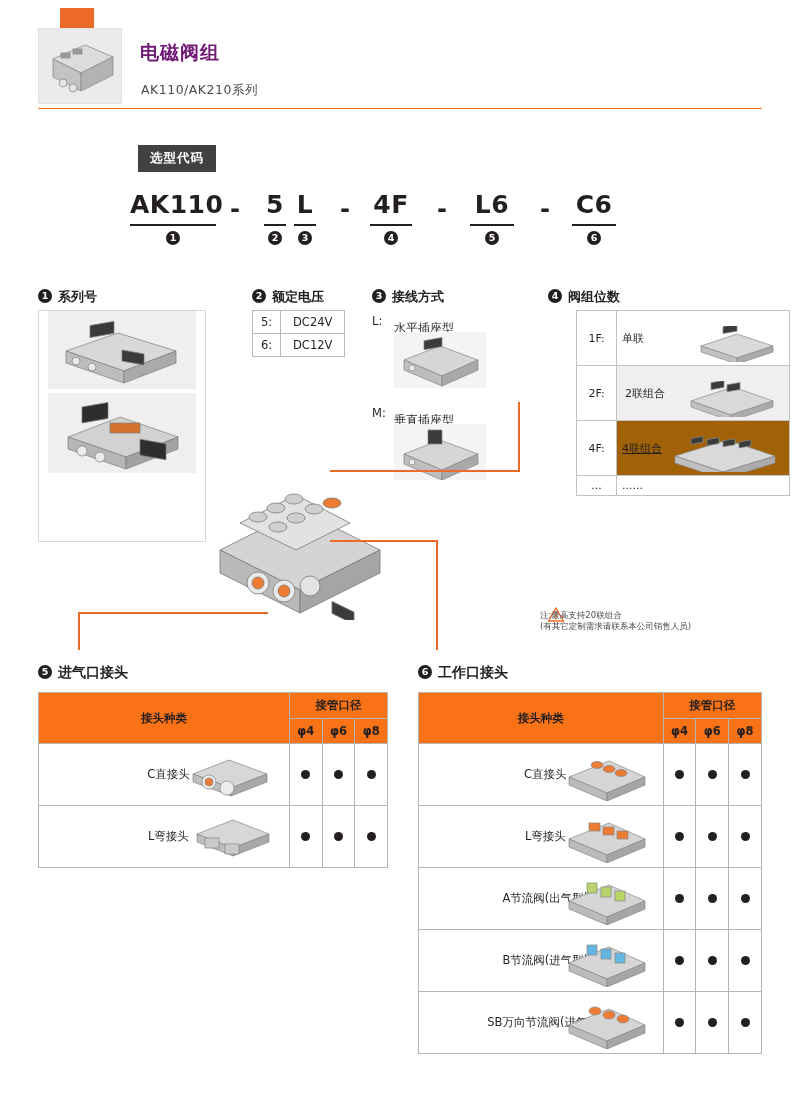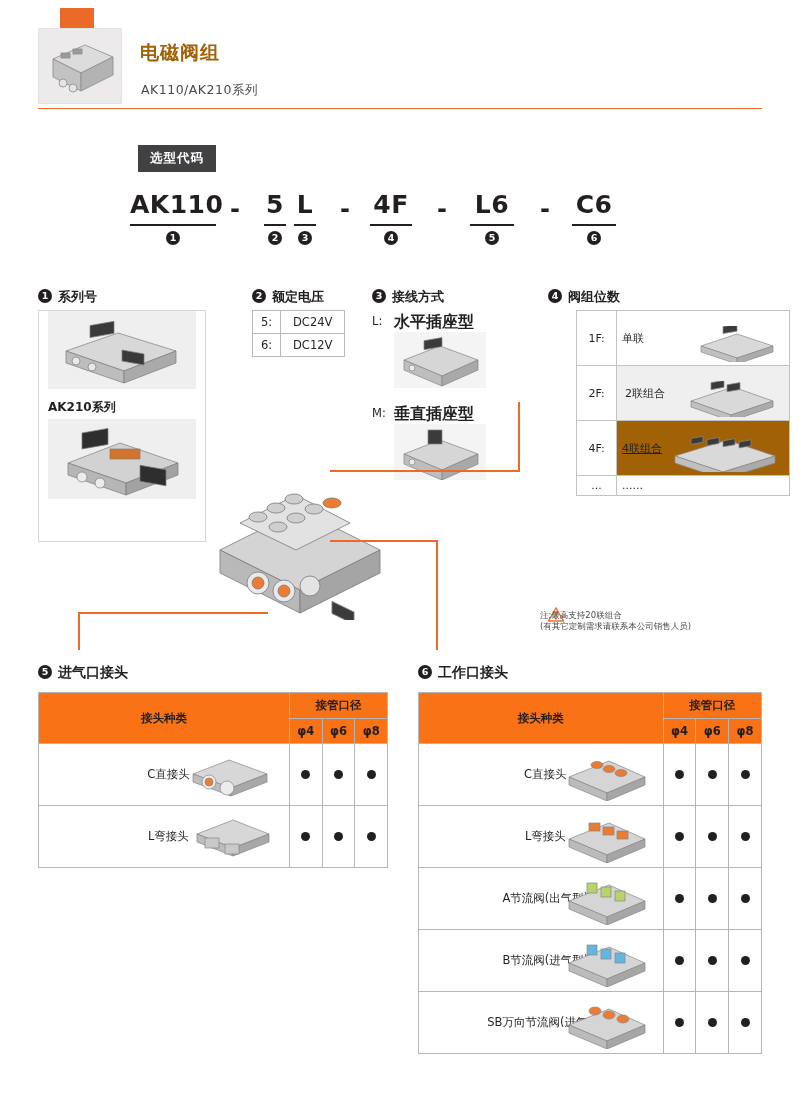--- a/index.html
+++ b/index.html
@@ -20,21 +20,21 @@
     background:#ec6a28;
   }
   .hdr-photo {
     position:absolute; left:38px; top:28px; width:84px; height:76px;
     background:#e9e9e9;
     border:1px solid #e2e2e2;
     overflow:hidden;
   }
   .hdr-title {
     position:absolute; left:140px; top:40px;
-    font-size:19px; font-weight:bold; color:#a16207; letter-spacing:1px;
+    font-size:19px; font-weight:bold; color:#701a75; letter-spacing:1px;
   }
   .hdr-sub {
     position:absolute; left:141px; top:82px;
     font-size:12.5px; color:#4a4a4a; letter-spacing:0.5px;
   }
   .hdr-rule {
     position:absolute; left:38px; top:108px; width:724px; height:1px;
     background:#ec6a28;
   }
 
@@ -78,21 +78,21 @@
   .box1 .lbl { font-size:12px; font-weight:bold; padding:6px 0 3px 9px; }
   .box2 { position:absolute; left:252px; top:310px; }
   .box2 table { border-collapse:collapse; }
   .box2 td { border:1px solid #b9b9b9; font-size:11.5px; padding:4px 8px; text-align:center; }
   .box2 td.k { width:26px; }
   .box2 td.v { width:64px; }
 
   
   .box3 { position:absolute; left:372px; top:310px; width:150px; }
   .w-key { position:absolute; left:0; top:4px; font-size:11.5px; }
-  .w-val { position:absolute; left:22px; top:2px; font-size:16px; font-weight:bold; }
+  .w-val { position:absolute; left:22px; top:10px; font-size:12px; font-weight:normal; }
   .w-img { position:absolute; left:22px; top:22px; width:88px; height:52px; }
 
   
   .box4 { position:absolute; left:548px; top:310px; width:214px;margin-left:28px; }
   .box4 table { border-collapse:collapse; width:214px; }
   .box4 td { border:1px solid #c2c2c2; font-size:10.5px; }
   .box4 td.k { width:40px; text-align:center; font-size:11px; }
   .box4 td.c { padding:3px 5px; height:55px; position:relative; }
   .box4 td.c .cl { font-size:11px; }
   .note {
@@ -216,21 +216,20 @@
           <polygon points="18,40 70,22 128,40 76,60" fill="#d8d8d8"></polygon>
           <polygon points="18,40 18,52 76,72 76,60" fill="#bdbdbd"></polygon>
           <polygon points="76,60 128,40 128,52 76,72" fill="#aaaaaa"></polygon>
           <rect x="42" y="22" width="24" height="12" fill="#3a3a3a" transform="skewY(-10)"></rect>
           <rect x="74" y="26" width="22" height="11" fill="#3a3a3a" transform="skewY(10)"></rect>
           <circle cx="28" cy="50" r="4" fill="#e8e8e8"></circle>
           <circle cx="44" cy="56" r="4" fill="#e8e8e8"></circle>
         </g>
       </svg>
     </div>
-    <div class="lbl">AK210系列</div>
     <div style="margin:0 9px;">
       <svg width="148" height="80" viewBox="0 0 148 80">
         <rect width="148" height="80" fill="#efefef"></rect>
         <g stroke="#7d7d7d" stroke-width="0.7">
           <polygon points="20,44 72,24 130,44 78,64" fill="#d2d2d2"></polygon>
           <polygon points="20,44 20,56 78,76 78,64" fill="#b6b6b6"></polygon>
           <polygon points="78,64 130,44 130,56 78,76" fill="#a2a2a2"></polygon>
           <rect x="34" y="20" width="26" height="16" fill="#2e2e2e" transform="skewY(-10)"></rect>
           <rect x="92" y="30" width="26" height="16" fill="#2e2e2e" transform="skewY(10)"></rect>
           <rect x="62" y="30" width="30" height="10" fill="#d4732e"></rect>

